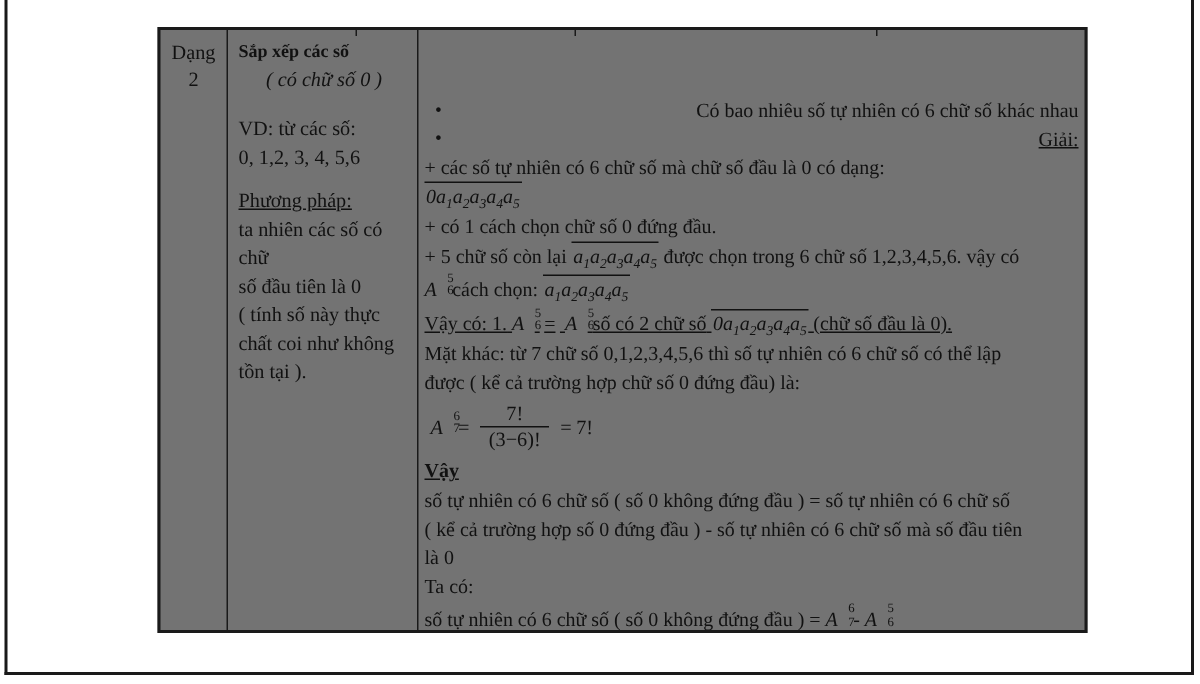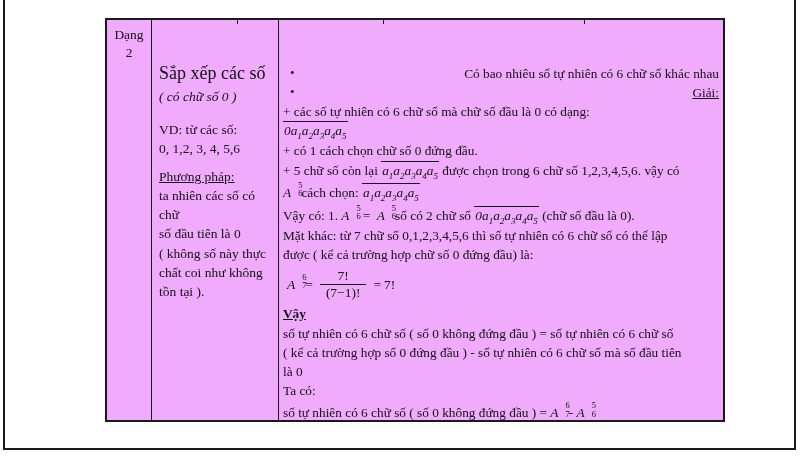--- a/index.html
+++ b/index.html
@@ -24,21 +24,21 @@
   }
 
   
   #doc-table{
     position:absolute;
     left:105px;top:18px;
     width:620px;height:404px;
     border:2px solid #1a1a1a;
     box-sizing:border-box;
     display:flex;
-    background:#f0abfc;
+    background:#737373;
   }
 
   
   .tick{
     position:absolute;
     top:-1px;
     width:1px;height:5px;
     background:#1a1a1a;
   }
 
@@ -61,22 +61,22 @@
   }
   .col-right{
     flex:1;
     box-sizing:border-box;
     padding:44px 4px 0 4px;
     font-size:13.3px;
     line-height:1.44;
     overflow:hidden;
   }
 
-  .ttl-bold{font-weight:normal;font-size:18px;display:block;margin-top:35px;}
-  .ttl-ital{font-style:italic;display:block;}
+  .ttl-bold{font-weight:bold;font-size:12px;display:block;}
+  .ttl-ital{font-style:italic;display:block;text-align:center;}
   .gap{height:14px;}
   .gap-sm{height:9px;}
   .uline{text-decoration:underline;}
 
   .bullet-row{
     display:flex;
     align-items:flex-start;
     margin-left:4px;
   }
   .bullet-dot{
@@ -161,21 +161,21 @@
   <div class="col-left">
     <span class="ttl-bold">Sắp xếp các số</span>
     <span class="ttl-ital">( có chữ số 0 )</span>
     <div class="gap"></div>
     <div>VD: từ các số:</div>
     <div>0, 1,2, 3, 4, 5,6</div>
     <div class="gap-sm"></div>
     <div class="uline">Phương pháp:</div>
     <div>ta nhiên các số có chữ</div>
     <div>số đầu tiên là 0</div>
-    <div>( không số này thực</div>
+    <div>( tính số này thực</div>
     <div>chất coi như không</div>
     <div>tồn tại ).</div>
   </div>
 
   <div class="col-right">
 
     <div class="bullet-row">
       <span class="bullet-dot">•</span>
       <span class="bullet-txt">Có bao nhiêu số tự nhiên có 6 chữ số khác nhau</span>
     </div>
@@ -197,39 +197,39 @@
       <span class="ovl"><i>a</i><sub>1</sub><i>a</i><sub>2</sub><i>a</i><sub>3</sub><i>a</i><sub>4</sub><i>a</i><sub>5</sub></span>
       <span>được chọn trong 6 chữ số 1,2,3,4,5,6. vậy có</span>
     </div>
 
     <div class="ln" style="margin-top:2px;">
       <span class="aperm">A<span class="sp">5</span><span class="sb">6</span></span>
       <span>cách chọn:</span>
       <span class="ovl"><i>a</i><sub>1</sub><i>a</i><sub>2</sub><i>a</i><sub>3</sub><i>a</i><sub>4</sub><i>a</i><sub>5</sub></span>
     </div>
 
-    <div class="ln" style="margin-top:3px;">
+    <div class="ln" style="margin-top:3px;text-decoration:underline;">
       <span>Vậy có: 1.</span>
       <span class="aperm">A<span class="sp">5</span><span class="sb">6</span></span>
       <span class="eqsp">=</span>
       <span class="aperm">A<span class="sp">5</span><span class="sb">6</span></span>
       <span>số có 2 chữ số</span>
       <span class="ovl">0<i>a</i><sub>1</sub><i>a</i><sub>2</sub><i>a</i><sub>3</sub><i>a</i><sub>4</sub><i>a</i><sub>5</sub></span>
       <span>(chữ số đầu là 0).</span>
     </div>
 
     <div class="ln">Mặt khác: từ 7 chữ số 0,1,2,3,4,5,6  thì số tự nhiên có 6 chữ số có thể lập</div>
     <div class="ln">được ( kể cả trường hợp chữ số 0 đứng đầu) là:</div>
 
     <div class="frac-row">
       <span class="aperm">A<span class="sp">6</span><span class="sb">7</span></span>
       <span class="eqsp">=</span>
       <span class="frac">
         <span class="num">7!</span>
-        <span class="den">(7−1)!</span>
+        <span class="den">(3−6)!</span>
       </span>
       <span class="eqsp">=</span>
       <span>7!</span>
     </div>
 
     <div class="ln uline" style="margin-top:4px;font-weight:bold;">Vậy</div>
     <div class="ln">số tự nhiên có 6 chữ số ( số 0 không đứng đầu ) = số tự nhiên có 6 chữ số</div>
     <div class="ln">( kể cả trường hợp số 0 đứng đầu ) - số tự nhiên có 6  chữ số mà số đầu tiên</div>
     <div class="ln">là 0</div>
     <div class="ln">Ta có:</div>

